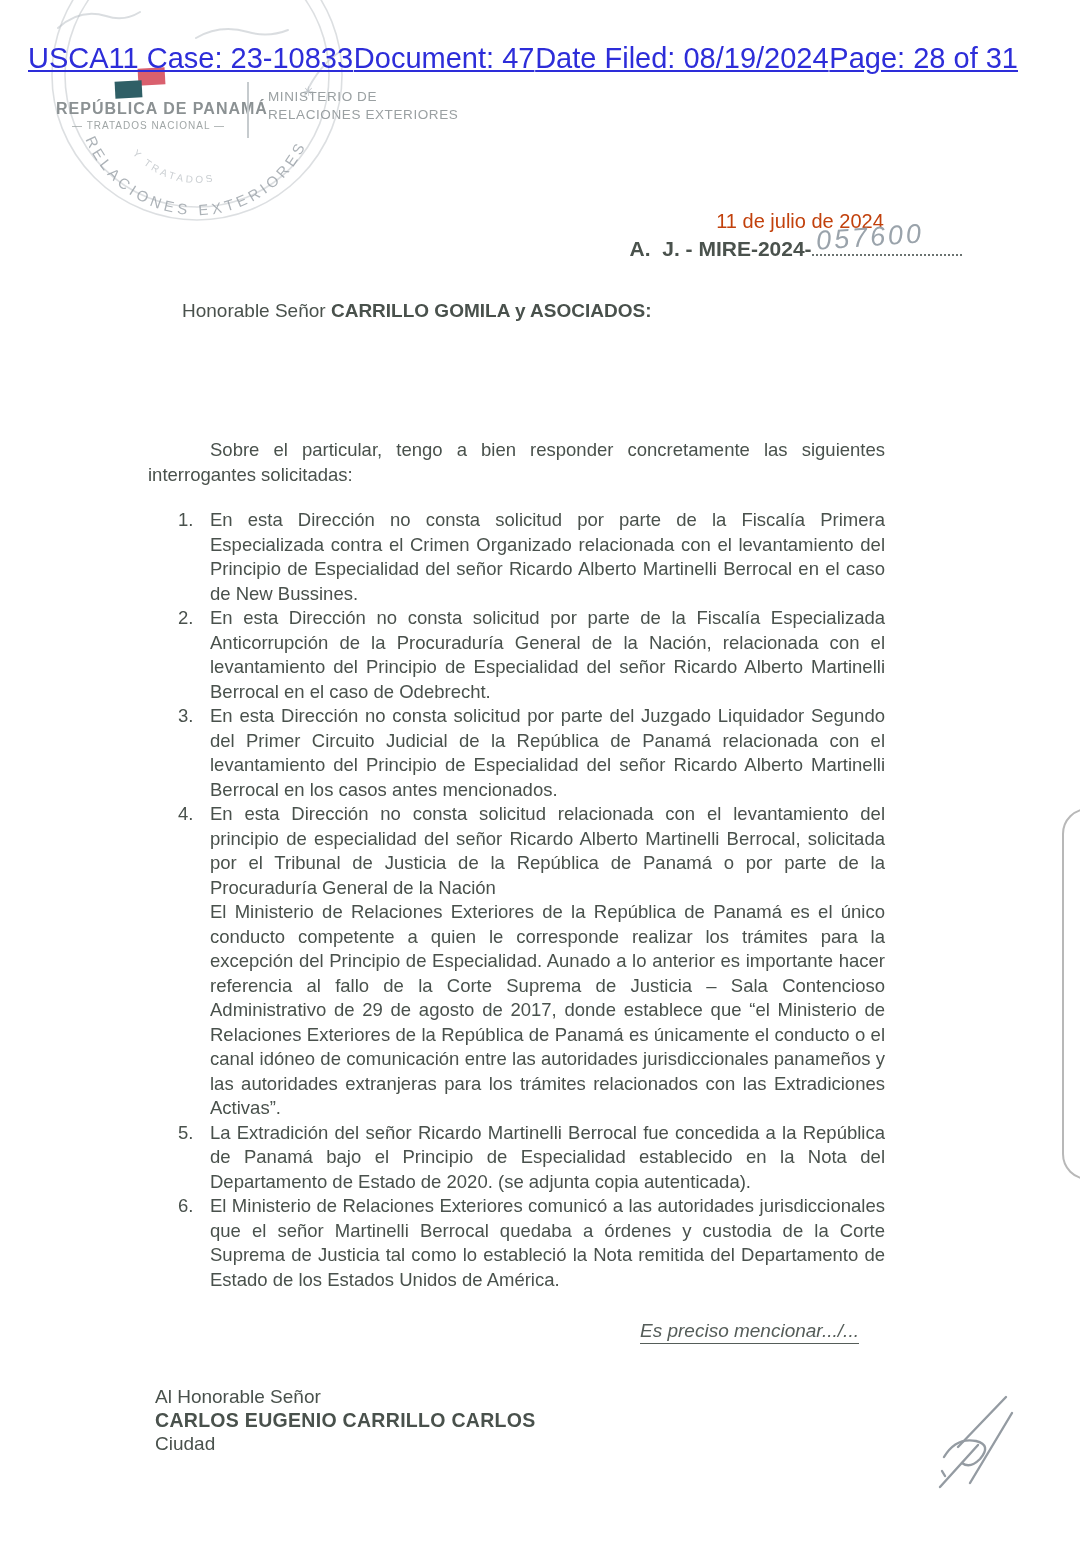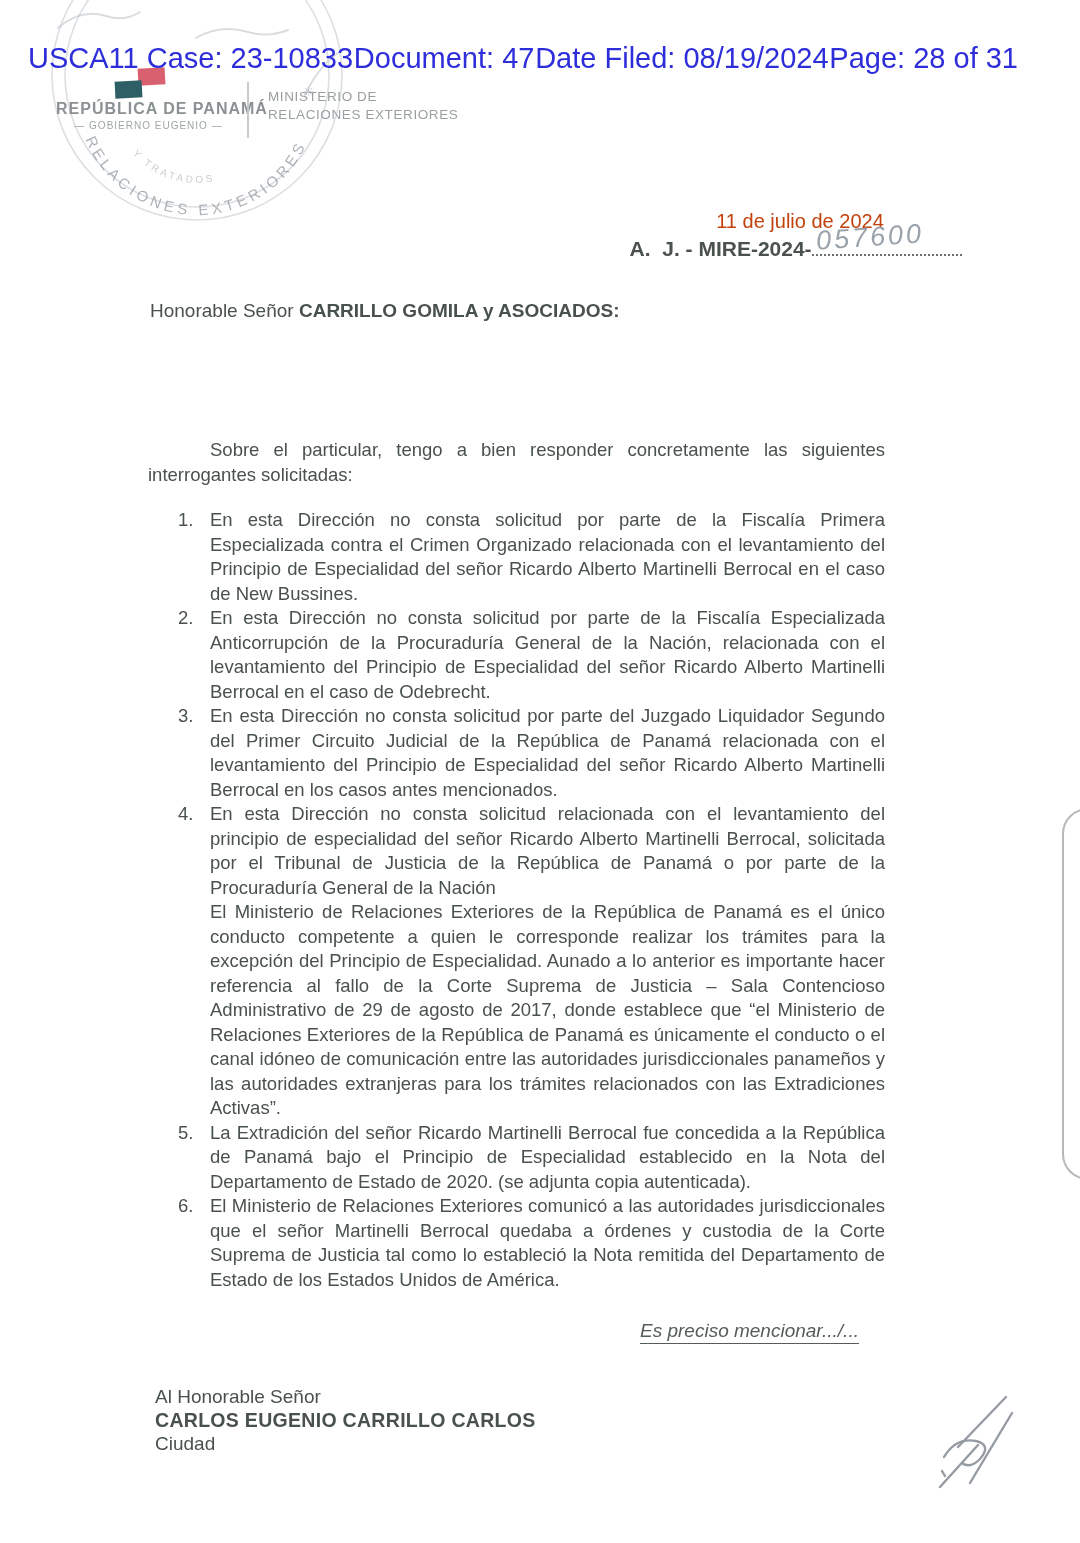--- a/index.html
+++ b/index.html
@@ -9,21 +9,21 @@
     margin:0 auto;
     background:#ffffff;
     overflow:hidden;
     font-family:"Liberation Sans", sans-serif;
     color:#49514c;
   }
   
   .case-header{
     position:absolute;top:42px;left:28px;width:990px;
     display:flex;justify-content:space-between;
-    font-size:29px;color:#2d2dd9;white-space:nowrap;z-index:3;
+    font-size:29px;color:#2d2dd9;white-space:nowrap;z-index:3;text-decoration:underline;
   }
   
   .stamp-svg{position:absolute;left:0px;top:0px;z-index:1;}
   .flag{position:absolute;z-index:2;}
   .flag .red{position:absolute;left:23px;top:0px;width:27px;height:17px;background:#d9606e;transform:rotate(-3deg);}
   .flag .teal{position:absolute;left:0px;top:13px;width:27px;height:17px;background:#2f5f66;transform:rotate(-3deg);}
   .republic{
     position:absolute;left:56px;top:100px;width:185px;text-align:center;
     font-size:16px;font-weight:bold;letter-spacing:1px;color:#8b9193;z-index:2;white-space:nowrap;
   }
@@ -37,21 +37,21 @@
   .letter-date{position:absolute;left:700px;top:190px;width:200px;text-align:center;font-size:20px;color:#c2410c;margin-top:20px;}
   .ref-line{position:absolute;left:607px;top:212px;font-size:21px;font-weight:bold;color:#4a524d;white-space:pre;}
   .ref-dotted{display:inline-block;width:150px;border-bottom:2px dotted #6a7270;height:18px;position:relative;}
   .ref-handwritten{
     position:absolute;left:4px;top:-14px;
     font-size:27px;font-style:italic;font-weight:normal;
     color:#9aa3ab;letter-spacing:3px;transform:rotate(-4deg);white-space:nowrap;
   }
   
   .salutation{position:absolute;left:150px;top:300px;font-size:19px;color:#49514c;}
-  .salutation .pre{white-space:pre;}
+  .salutation .pre{white-space:pre;margin-left:32px;}
   .salutation .bold{font-weight:bold;}
   .para{position:absolute;left:148px;width:737px;font-size:18.5px;line-height:24.5px;text-align:justify;color:#49514c;}
   .p1{top:346px;text-indent:62px;}
   .p2{top:438px;text-indent:62px;}
   .list{position:absolute;left:148px;top:508px;width:737px;font-size:18.5px;line-height:24.5px;color:#49514c;}
   .li{position:relative;padding-left:62px;text-align:justify;}
   .li .num{position:absolute;left:30px;top:0;}
   .continuation{
     position:absolute;left:640px;top:1320px;font-size:19px;font-style:italic;
     color:#555d59;border-bottom:1.5px solid #555d59;padding-bottom:1px;white-space:nowrap;
@@ -98,21 +98,21 @@
     <span>Document: 47</span>
     <span>Date Filed: 08/19/2024</span>
     <span>Page: 28 of 31</span>
   </div>
 
   <div class="flag" style="left:115px;top:68px;">
     <div class="red"></div>
     <div class="teal"></div>
   </div>
   <div class="republic">REPÚBLICA DE PANAMÁ</div>
-  <div class="gobierno">— GOBIERNO EUGENIO —</div>
+  <div class="gobierno">— TRATADOS NACIONAL —</div>
   <div class="lh-divider"></div>
   <div class="ministry">
     <div>MINISTERIO DE</div>
     <div>RELACIONES EXTERIORES</div>
   </div>
 
   <div class="letter-date">11 de julio de 2024</div>
   <div class="ref-line">
     <span>A.  J. - MIRE-2024-</span><span class="ref-dotted"><span class="ref-handwritten">057600</span></span>
   </div>

